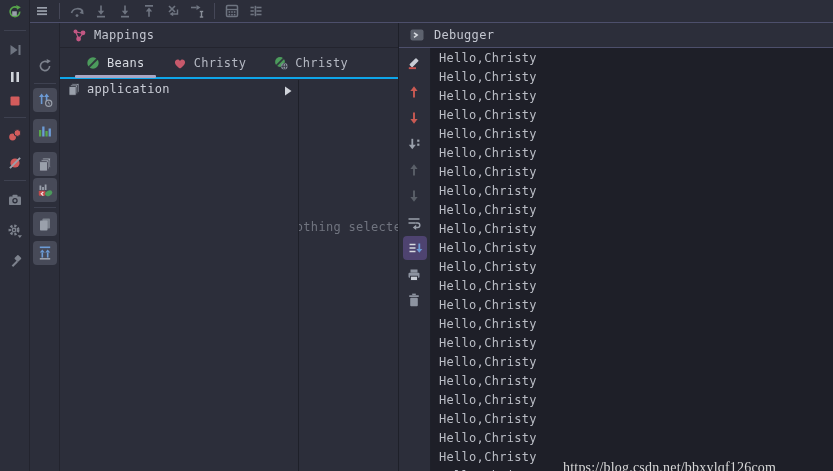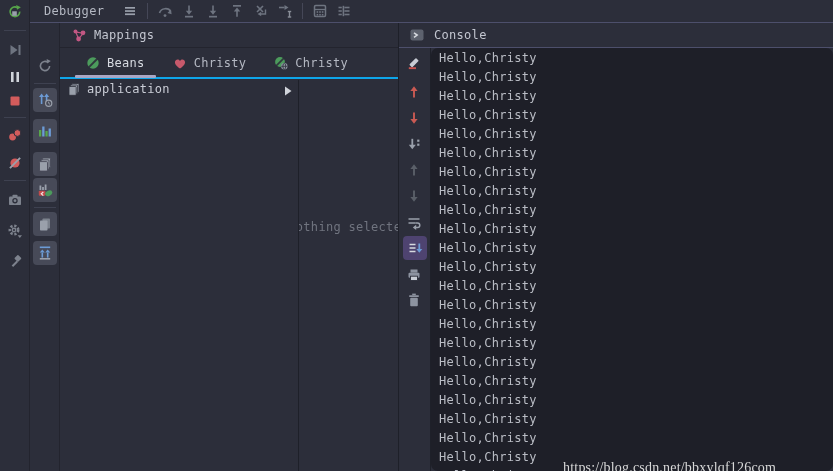--- a/index.html
+++ b/index.html
@@ -75,37 +75,34 @@
     border-left:1px solid #1e2029; background:#2c2e3a; }
   .con-header { height:25px; display:flex; align-items:center; gap:9px;
     padding-left:10px; border-bottom:1px solid #4d4f6b; color:#c3c6d0; }
   .con-strip { position:absolute; left:0; top:25px; width:32px; bottom:0;
     background:#2c2e3a; border-right:1px solid #1e2029; }
   .cbtn { position:absolute; left:7px; width:16px; height:16px; }
   .cbtn-box { position:absolute; left:4px; width:24px; height:24px;
     background:#4e4370; border-radius:4px;
     display:flex; align-items:center; justify-content:center; }
   .con-content { position:absolute; left:32px; top:25px; right:0; bottom:0;
-    background:#1e1f28; overflow:hidden;border-radius:7px; }
+    background:#1e1f28; overflow:hidden; }
   .console-lines { padding:1px 0 0 8px; }
   .console-line { height:19px; line-height:19px; color:#babdc5; white-space:pre; }
 
   .watermark { position:absolute; left:563px; top:460px;
     font-family:Liberation Serif, serif; font-size:14px;
     letter-spacing:0.2px; color:#d8d8d8; white-space:nowrap; }
 </style>
 </head>
 <body>
 
 <div class="root">
 
   <div class="topbar">
-    <div class="run-tab">
-      <span>Debugger</span>
-    </div>
     <div class="tb-btn">
       <svg class="ic" viewBox="0 0 16 16">
         <g fill="#9aa0ab">
             <rect x="3" y="4" width="10" height="1.7"></rect>
             <rect x="3" y="7.2" width="10" height="1.7"></rect>
             <rect x="3" y="10.4" width="10" height="1.7"></rect>
           </g>
       </svg>
     </div>
     <div class="tb-sep"></div>
@@ -380,21 +377,21 @@
       </div>
     </div>
   </div>
 
   <div class="con-panel">
     <div class="con-header">
       <svg class="ic" viewBox="0 0 16 16">
         <rect x="1.5" y="2.5" width="13" height="11" rx="2" fill="#5d626e"></rect>
         <path d="M5 5.8l3.2 2.3L5 10.4" fill="none" stroke="#d6d9df" stroke-width="1.5"></path>
       </svg>
-      <span>Console</span>
+      <span>Debugger</span>
     </div>
 
     <div class="con-strip">
       <svg class="cbtn" style="top:7px" viewBox="0 0 16 16">
         <rect x="3.5" y="5.8" width="9.5" height="4" rx="0.8" transform="rotate(-45 8 8)" fill="#c8ccd4"></rect>
         <rect x="2.8" y="12.2" width="7.2" height="1.9" fill="#C75450"></rect>
       </svg>
       <svg class="cbtn" style="top:36px" viewBox="0 0 16 16">
         <line x1="8" y1="13.5" x2="8" y2="5.5" stroke="#CA5A53" stroke-width="1.9"></line>
         <polygon points="8,2.2 11.6,7 4.4,7" fill="#CA5A53"></polygon>

